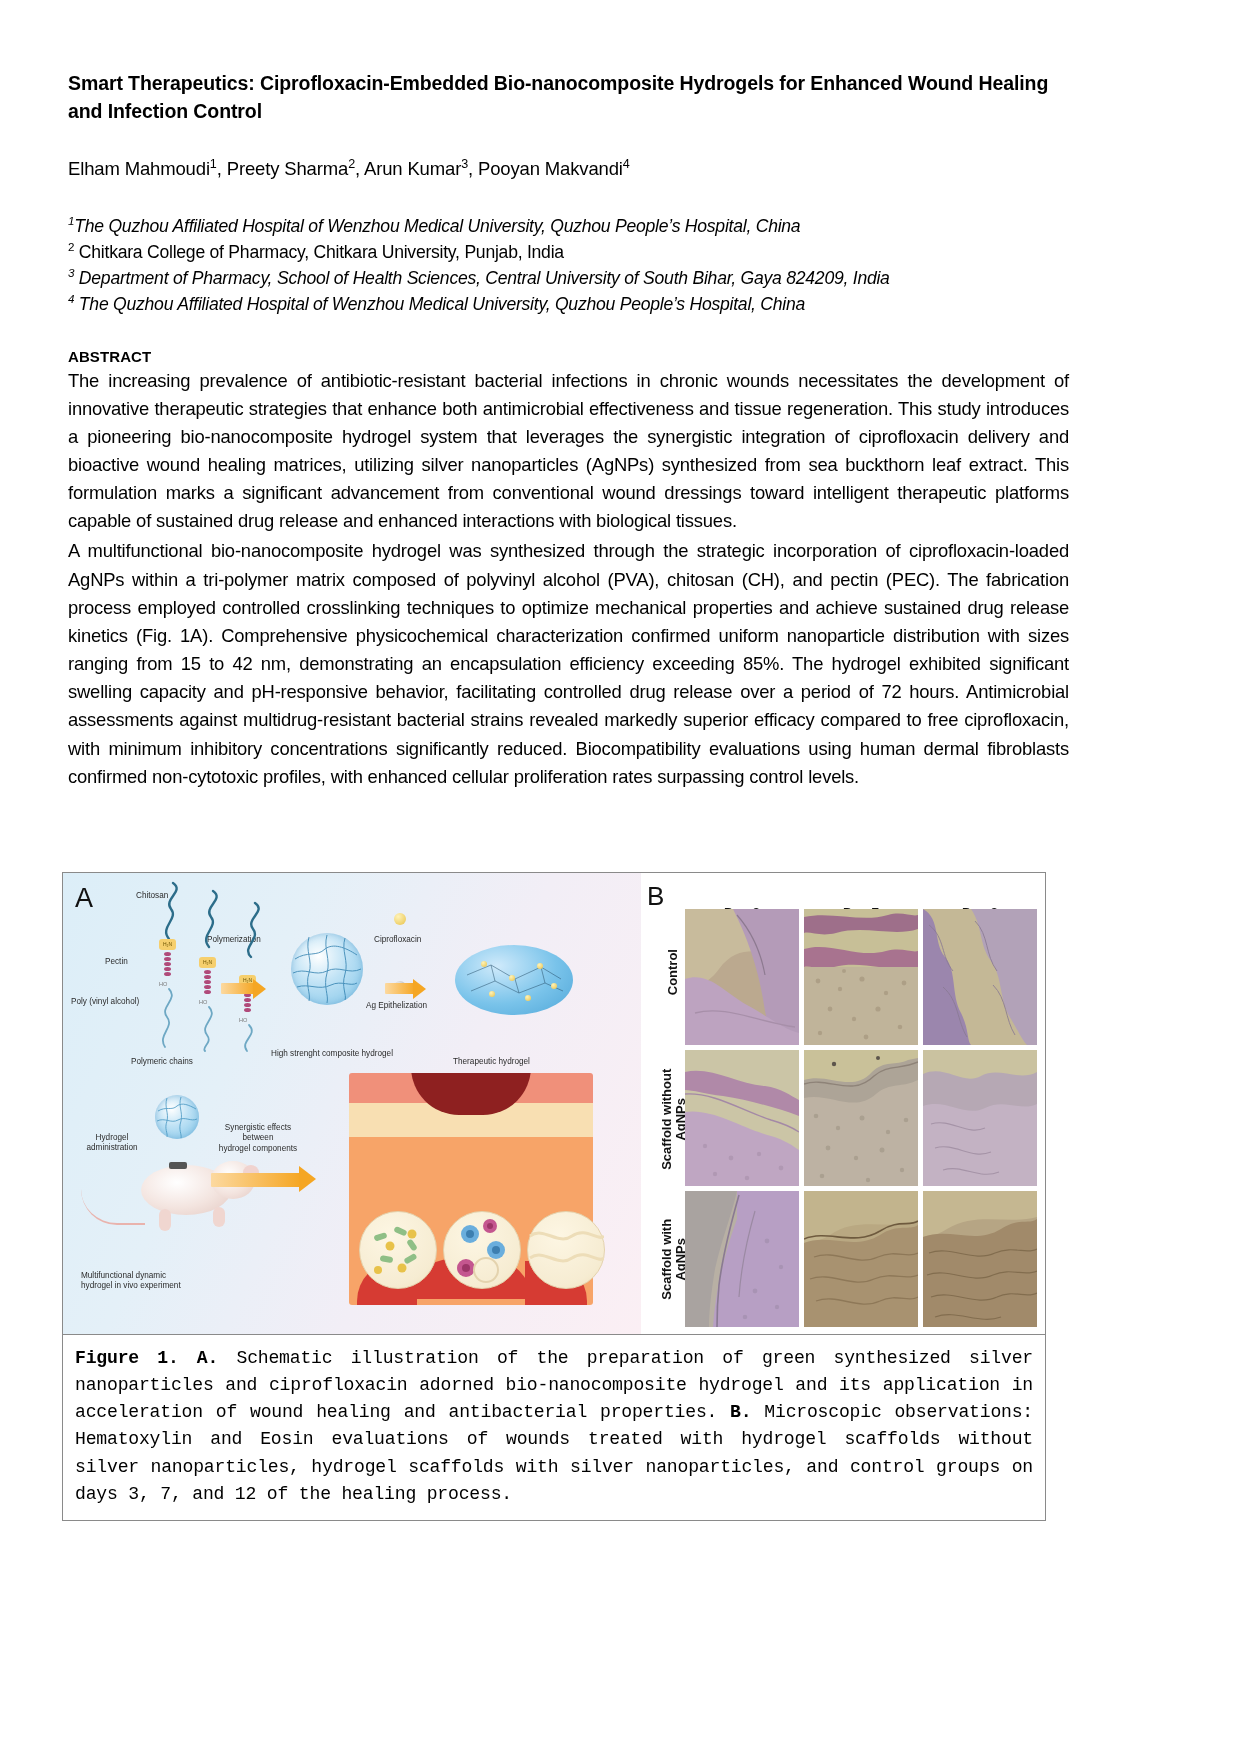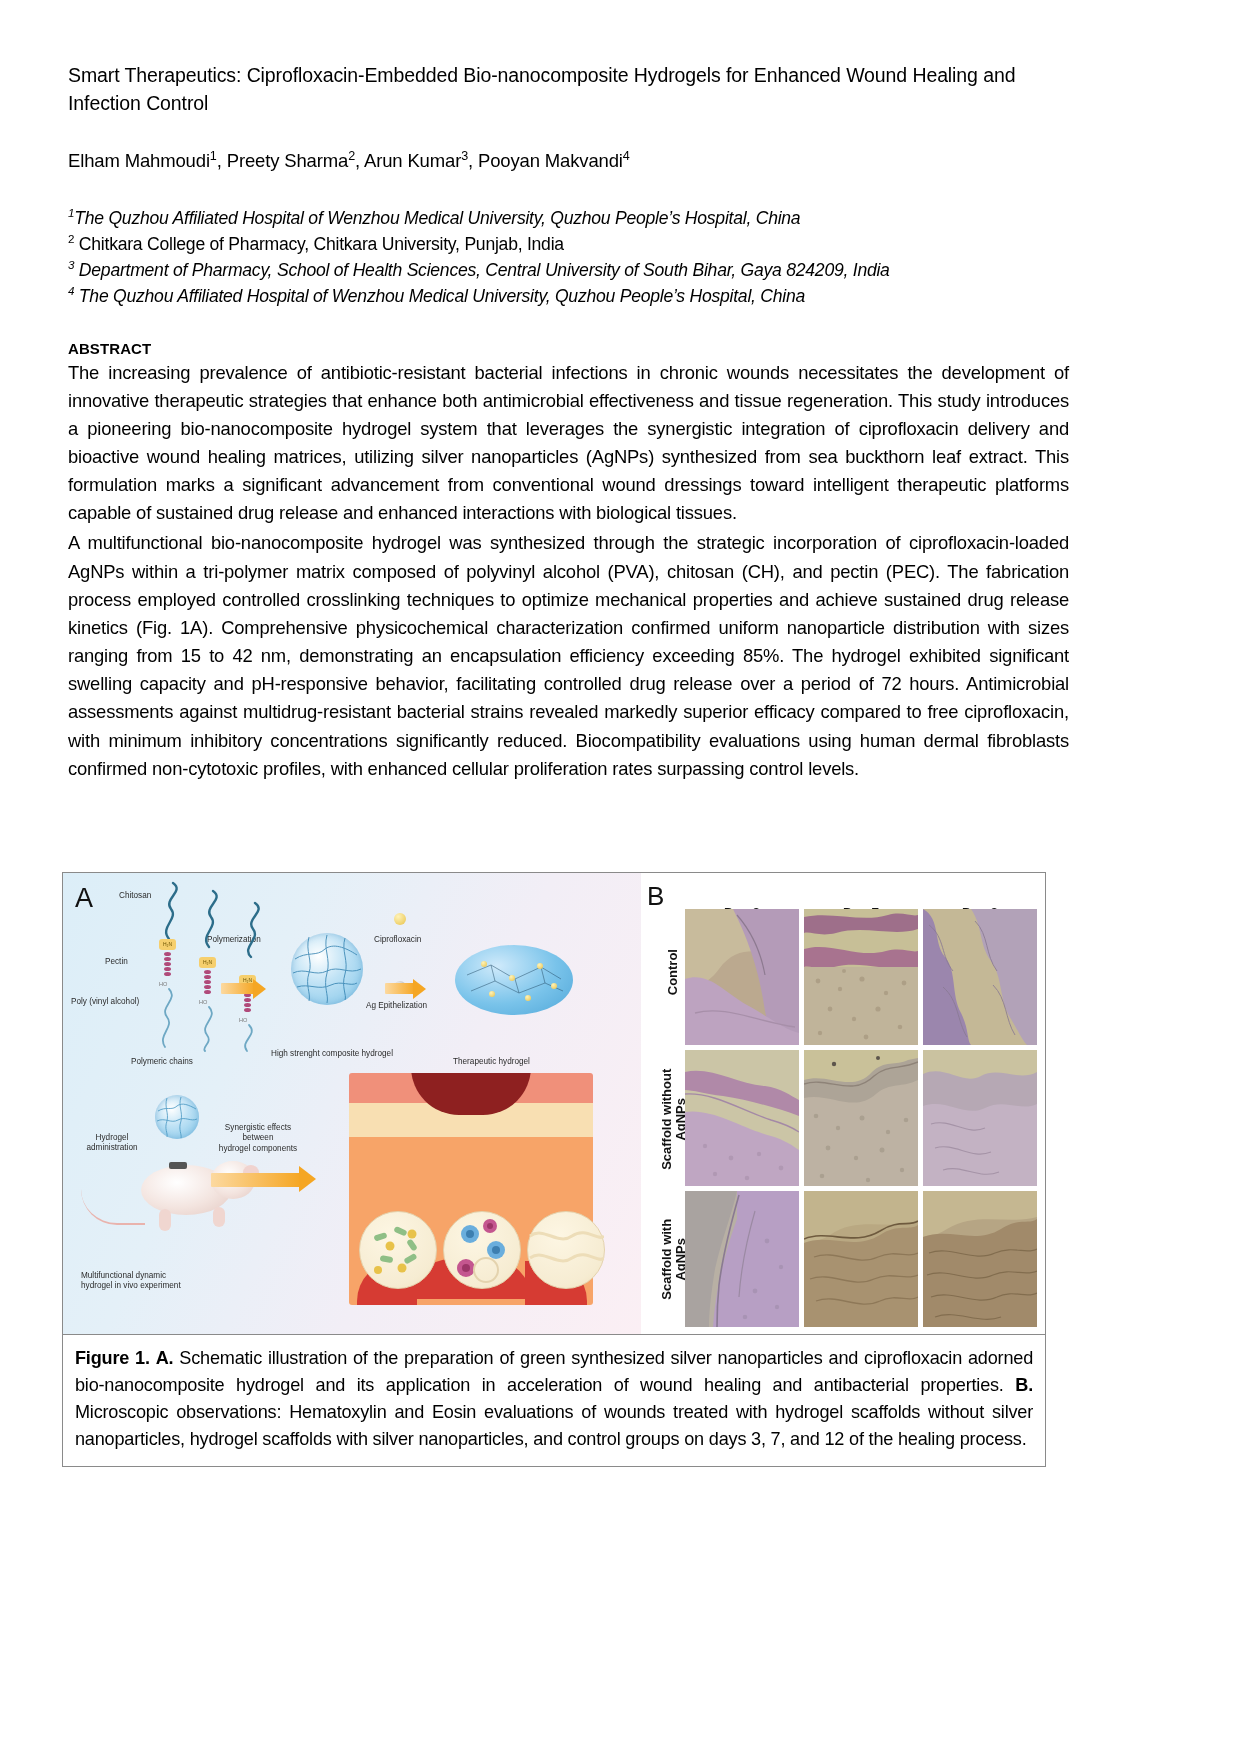--- a/index.html
+++ b/index.html
@@ -19,24 +19,24 @@
     position: absolute;
     left: 0; top: 0;
     width: 1241px;
     height: 1755px;
     box-sizing: border-box;
     padding: 62px 172px 0 68px;
   }
   
   .doc-title {
     font-size: 19.5px;
-    font-weight: normal;
+    font-weight: bold;
     line-height: 1.43;
     letter-spacing: -0.1px;
-    margin: 0 0 0 0;
+    margin: 8px 0 0 0;
     width: 1000px;
   }
   
   .authors {
     font-size: 18.5px;
     line-height: 1.4;
     margin-top: 30px;
     letter-spacing: -0.15px;
   }
   .authors sup { font-size: 0.68em; vertical-align: super; }
@@ -229,20 +229,21 @@
     line-height: 1.1;
   }
 
   
   .fig-caption {
     font-size: 18.1px;
     line-height: 1.5;
     text-align: justify;
     padding: 10px 12px 12px 12px;
     letter-spacing: -0.2px;
+    font-family: Liberation Mono, monospace;
   }
   .fig-caption b { font-weight: bold; }
 </style>
 </head>
 <body>
 
 <div class="page">
 
   <h1 class="doc-title">Smart Therapeutics: Ciprofloxacin-Embedded Bio-nanocomposite Hydrogels for Enhanced Wound Healing and Infection Control</h1>
 
@@ -260,21 +261,21 @@
   <p class="abs-para">A multifunctional bio-nanocomposite hydrogel was synthesized through the strategic incorporation of ciprofloxacin-loaded AgNPs within a tri-polymer matrix composed of polyvinyl alcohol (PVA), chitosan (CH), and pectin (PEC). The fabrication process employed controlled crosslinking techniques to optimize mechanical properties and achieve sustained drug release kinetics (Fig. 1A). Comprehensive physicochemical characterization confirmed uniform nanoparticle distribution with sizes ranging from 15 to 42 nm, demonstrating an encapsulation efficiency exceeding 85%. The hydrogel exhibited significant swelling capacity and pH-responsive behavior, facilitating controlled drug release over a period of 72 hours. Antimicrobial assessments against multidrug-resistant bacterial strains revealed markedly superior efficacy compared to free ciprofloxacin, with minimum inhibitory concentrations significantly reduced. Biocompatibility evaluations using human dermal fibroblasts confirmed non-cytotoxic profiles, with enhanced cellular proliferation rates surpassing control levels.</p>
 
 </div>
 
 <div class="figure-wrap">
   <div class="fig-panels">
 
     <div class="panelA">
       <div class="plabel">A</div>
 
-      <div class="aTxt" style="left:56px; top:18px;">Chitosan</div>
+      <div class="aTxt" style="left:73px; top:18px;">Chitosan</div>
       <div class="aTxt" style="left:42px; top:84px;">Pectin</div>
       <div class="aTxt" style="left:8px; top:124px;">Poly (vinyl alcohol)</div>
       <div class="aTxt" style="left:144px; top:62px;">Polymerization</div>
       <div class="aTxt" style="left:311px; top:62px;">Ciprofloxacin</div>
       <div class="aTxt" style="left:303px; top:128px;">Ag  Epithelization</div>
 
       <div class="aTxt" style="left:68px; top:184px;">Polymeric chains</div>
       <div class="aTxt" style="left:208px; top:176px;">High strenght composite hydrogel</div>
       <div class="aTxt" style="left:390px; top:184px;">Therapeutic hydrogel</div>
 

